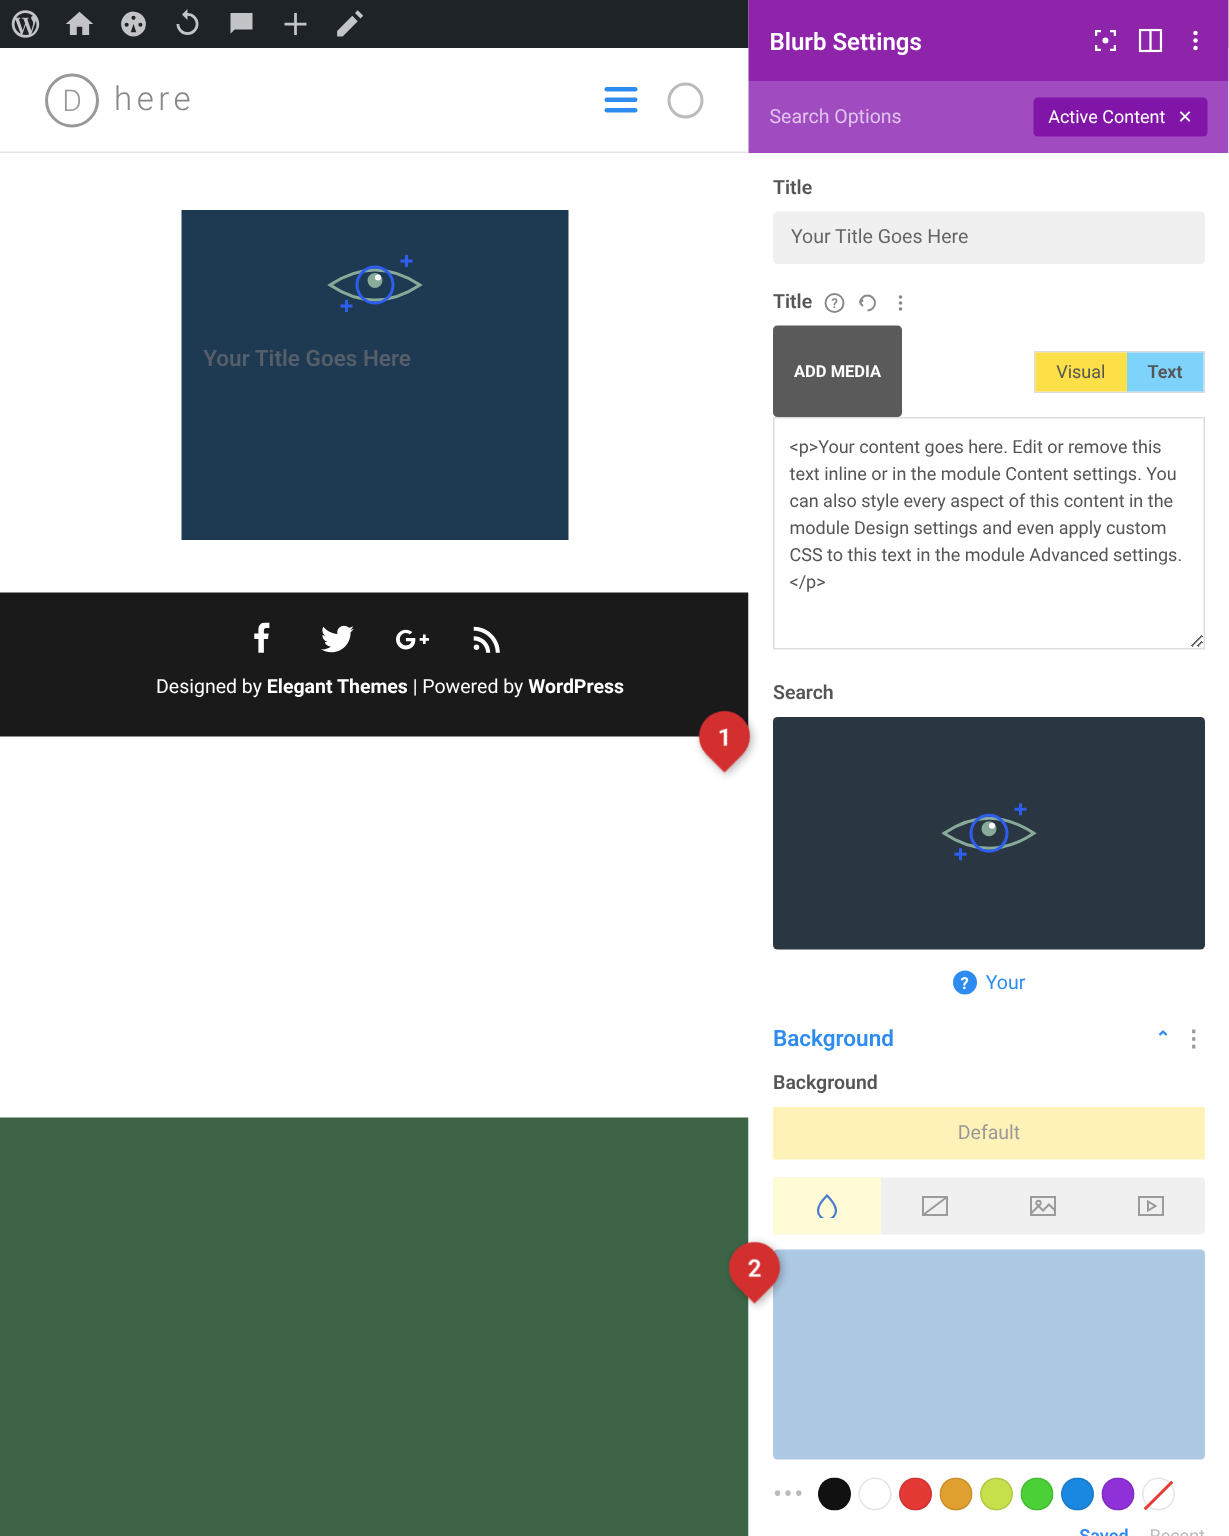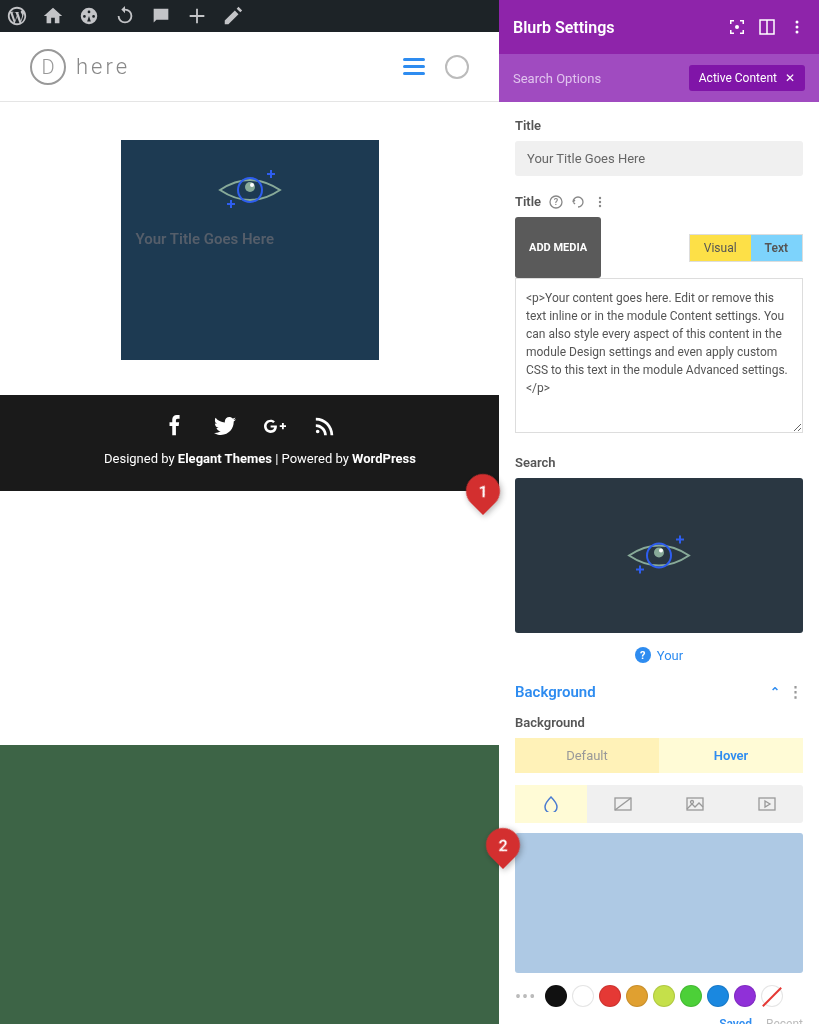--- a/index.html
+++ b/index.html
@@ -260,21 +260,20 @@
 
     <div class="section-header">
       <span>Background</span>
       <span class="chev">⌃</span>
       <span class="dots">⋮</span>
     </div>
 
     <div class="sub-label">Background</div>
     <div class="hover-tabs">
       <div class="htab default">Default</div>
-      <div class="htab active">Hover</div>
     </div>
 
     <div class="bg-type-tabs">
       <div class="bt active">
           <svg width="20" height="16" viewBox="0 0 20 16" fill="none" stroke="currentColor" stroke-width="1.5">
             <path d="M10 1 C10 1 4 7 4 11 a6 6 0 0012 0 C16 7 10 1 10 1z"></path>
           </svg>
         </div>
       <div class="bt">
           <svg width="18" height="14" viewBox="0 0 18 14" fill="none" stroke="currentColor" stroke-width="1.3">

